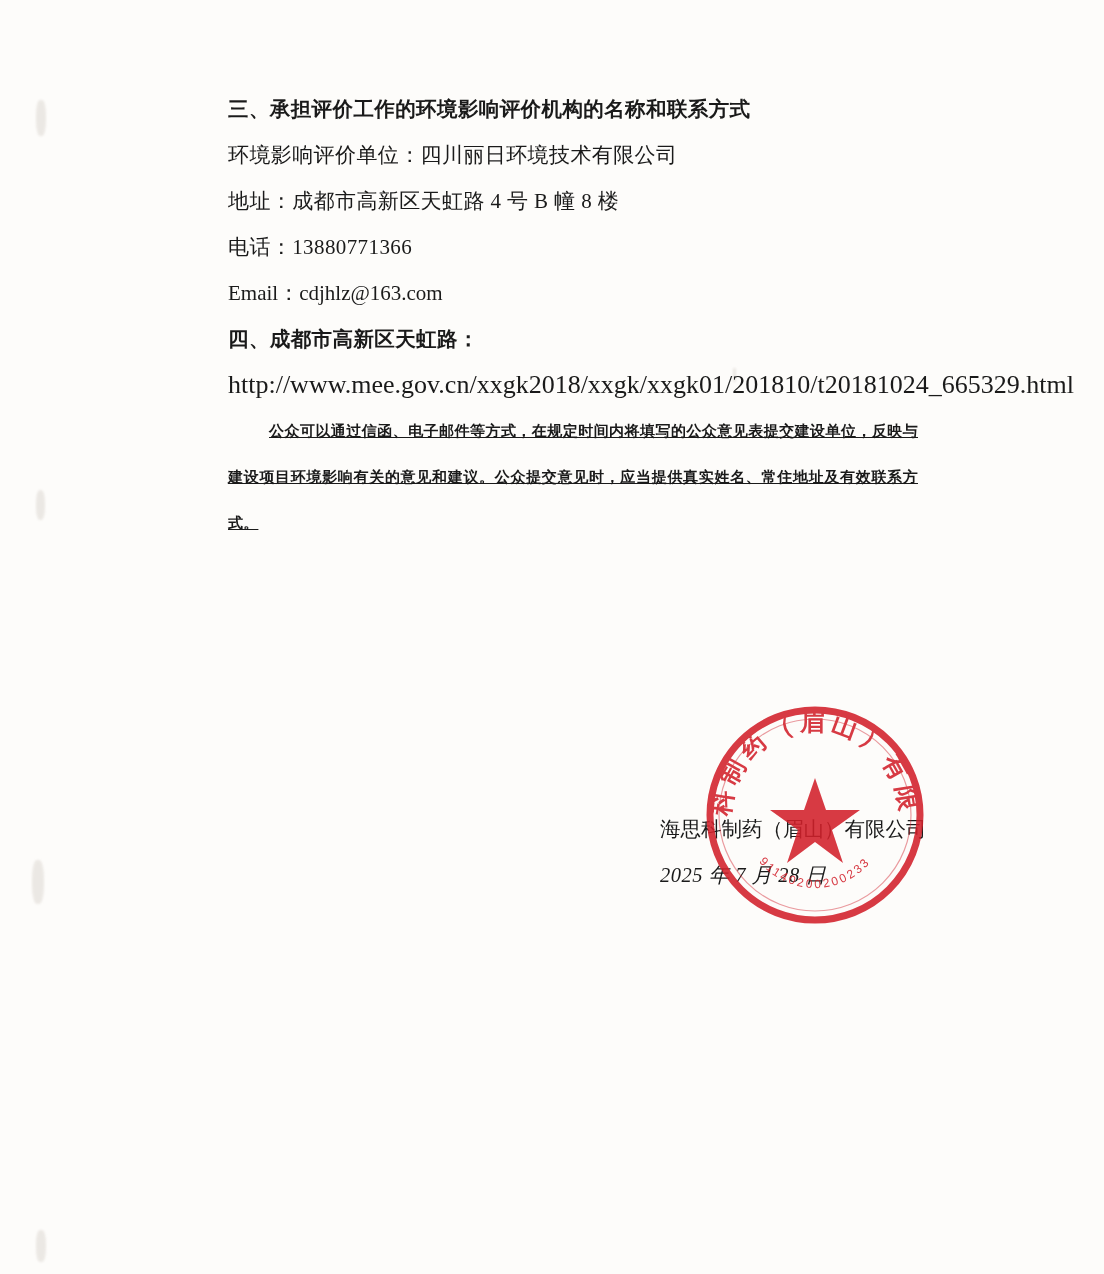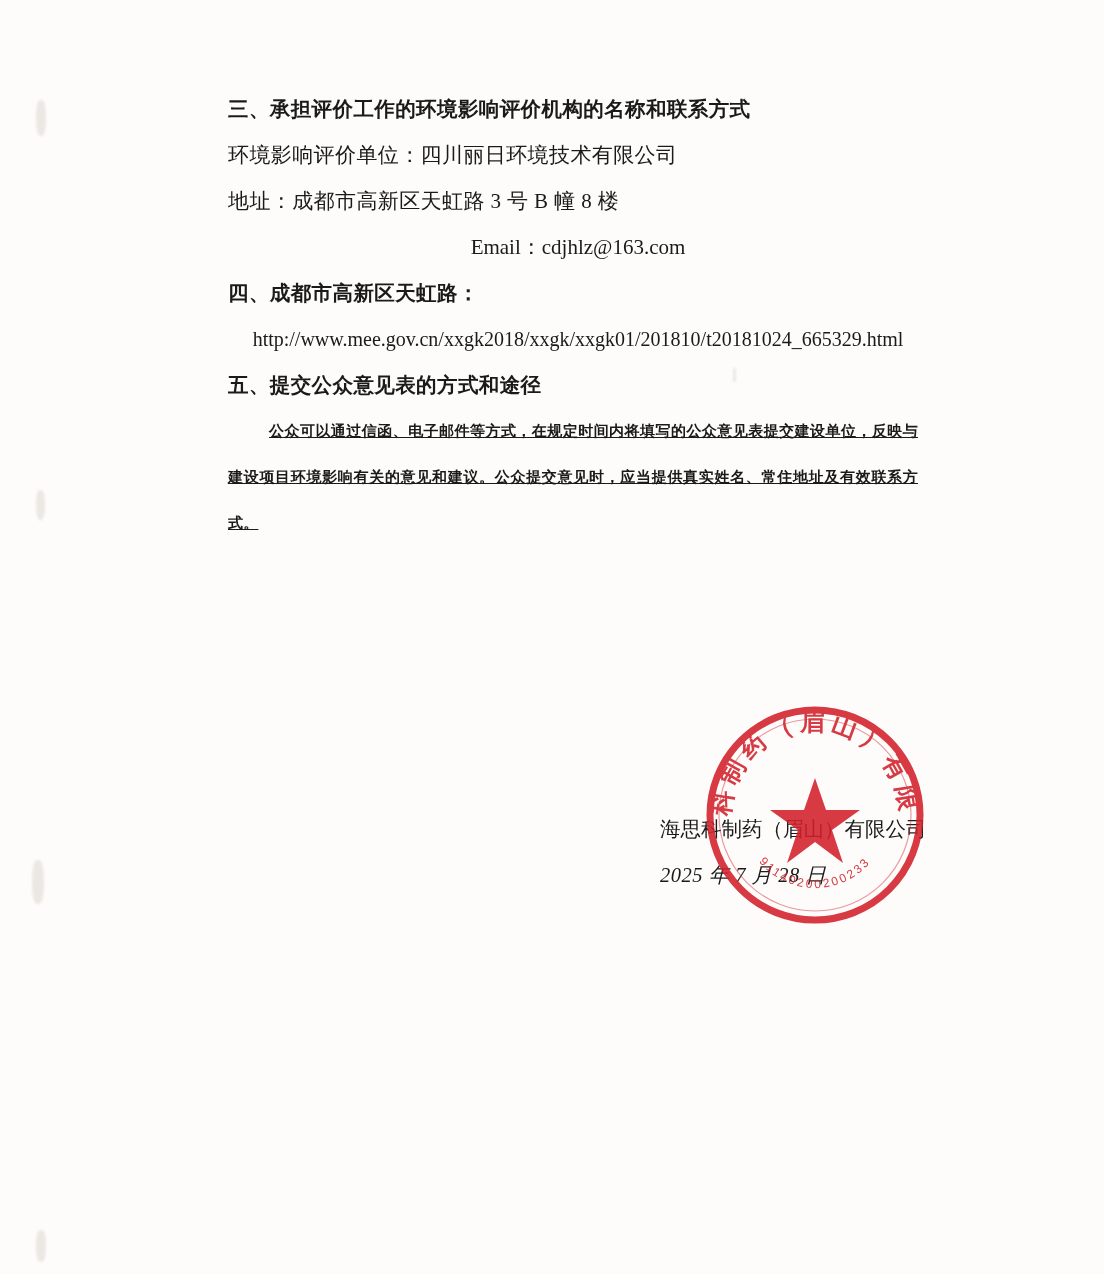--- a/index.html
+++ b/index.html
@@ -48,24 +48,23 @@
     text-align: justify;
     width: 690px;
     text-indent: 41px;
     white-space: normal;
     letter-spacing: .2px;
     text-decoration: underline;
   }
   .latin {
     font-family: "Liberation Serif", "DejaVu Serif", serif;
     letter-spacing: 0;
-    text-align: center;
   }
   .url {
-    font-size: 20px;
+    font-size: 26px;
     line-height: 46px;
     white-space: nowrap;
   }
   
   .sign-block {
     position: absolute;
     left: 660px;
     top: 806px;
     width: 290px;
     font-size: 20.5px;
@@ -96,25 +95,25 @@
 
   <div class="scan-smudge" style="left:36px; top:100px; width:10px; height:36px;"></div>
   <div class="scan-smudge" style="left:36px; top:490px; width:9px; height:30px;"></div>
   <div class="scan-smudge" style="left:32px; top:860px; width:12px; height:44px;"></div>
   <div class="scan-smudge" style="left:36px; top:1230px; width:10px; height:32px;"></div>
   <div class="scan-smudge" style="left:733px; top:368px; width:3px; height:14px; border-radius:0;"></div>
 
   <div class="content">
     <div class="line heading">三、承担评价工作的环境影响评价机构的名称和联系方式</div>
     <div class="line">环境影响评价单位：四川丽日环境技术有限公司</div>
-    <div class="line">地址：成都市高新区天虹路 3 号 B 幢 8 楼</div>
+    <div class="line">地址：成都市高新区天虹路 4 号 B 幢 8 楼</div>
+    <div class="line">电话：13880771366</div>
     <div class="line latin">Email：cdjhlz@163.com</div>
     <div class="line heading">四、成都市高新区天虹路：</div>
     <div class="url latin">http://www.mee.gov.cn/xxgk2018/xxgk/xxgk01/201810/t20181024_665329.html</div>
-    <div class="line heading">五、提交公众意见表的方式和途径</div>
     <div class="para">公众可以通过信函、电子邮件等方式，在规定时间内将填写的公众意见表提交建设单位，反映与建设项目环境影响有关的意见和建议。公众提交意见时，应当提供真实姓名、常住地址及有效联系方式。</div>
   </div>
 
   <div class="sign-block">
     <div>海思科制药（眉山）有限公司</div>
     <div class="sign-date">2025 年 7 月 28 日</div>
   </div>
 
   <div class="seal">
     <svg width="230" height="230" viewBox="0 0 230 230" xmlns="http://www.w3.org/2000/svg">

